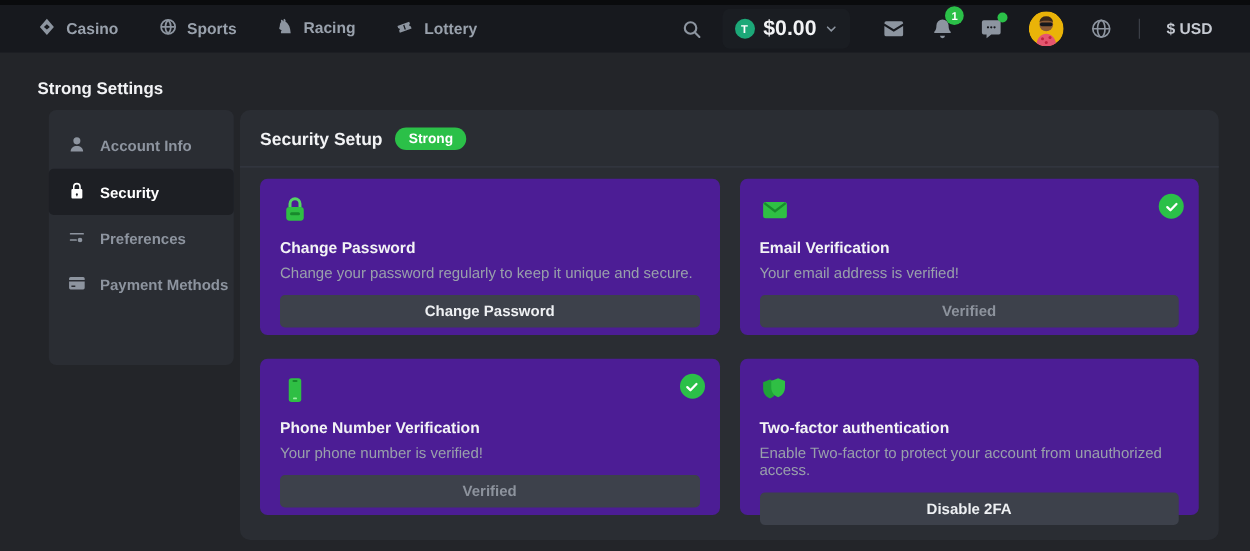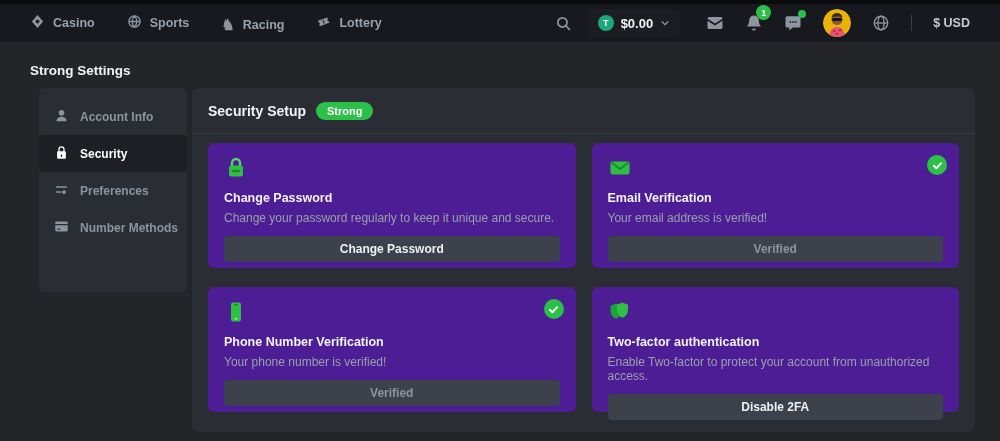--- a/index.html
+++ b/index.html
@@ -8,33 +8,33 @@
     position:relative; width:1000px; height:441px; overflow:hidden;
     background:#232529; font-family:"Liberation Sans", sans-serif;
     -webkit-font-smoothing:antialiased;
   }
   
   .topstrip { position:absolute; top:0; left:0; right:0; height:4px; background:#0a0b0d; }
   .navbar {
     position:absolute; top:4px; left:0; right:0; height:38px; background:#17191e;
     display:flex; align-items:center; padding:0 30px;
   }
-  .nav-left { display:flex; align-items:flex-end; gap:32px; }
+  .nav-left { display:flex; align-items:flex-start; gap:32px; }
   .nav-item { display:flex; align-items:center; gap:8px; color:#99a1ac; font-size:12.5px; font-weight:600; cursor:pointer; }
   .nav-item svg, .nav-item .glyph { color:#8d95a0; }
   .glyph { font-size:15px; line-height:1; }
   .nav-right { margin-left:auto; display:flex; align-items:center; }
   .search-btn { color:#8d95a0; display:flex; cursor:pointer; }
   .balance-pill {
     margin-left:16px; display:flex; align-items:center; gap:7px; background:#1a1d22;
     border-radius:6px; padding:6px 10px; cursor:pointer;
   }
   .coin { width:16px; height:16px; border-radius:50%; background:#1ca878; color:#fff;
     font-size:9px; font-weight:bold; display:flex; align-items:center; justify-content:center; }
-  .balance-amount { color:#f2f3f5; font-size:13px; font-weight:bold; }
+  .balance-amount { color:#f2f3f5; font-size:17px; font-weight:bold; }
   .chev { color:#8d95a0; display:flex; }
   .deposit-btn {
     margin-left:10px; height:30px; padding:0 15px; border-radius:6px;
     background:linear-gradient(90deg,#7b4fef 0%, #8257f3 60%, #9d7bf7 100%);
     display:flex; align-items:center; gap:8px; color:#fff; font-size:13px; font-weight:bold; cursor:pointer;
   }
   .icon-cluster { margin-left:26px; display:flex; align-items:center; gap:21px; }
   .icon-btn { position:relative; color:#8d95a0; display:flex; cursor:pointer; }
   .noti-badge {
     position:absolute; top:-9px; right:-8px; min-width:15px; height:15px; padding:0 4px;
@@ -229,21 +229,21 @@
           </svg>
       </span>
       <span>Preferences</span>
     </div>
     <div class="side-item">
       <span>
         <svg width="15" height="15" viewBox="0 0 24 24" fill="currentColor">
             <path d="M2 6a2 2 0 0 1 2-2h16a2 2 0 0 1 2 2v2H2V6Zm0 4h20v8a2 2 0 0 1-2 2H4a2 2 0 0 1-2-2v-8Zm3 5h5v2H5v-2Z" fill-rule="evenodd"></path>
           </svg>
       </span>
-      <span>Number Methods</span>
+      <span>Payment Methods</span>
     </div>
   </div>
 
   <div class="main-panel">
     <div class="main-header">
       <span class="main-title">Security Setup</span>
       <span class="strength-badge">Strong</span>
     </div>
     <div class="main-divider"></div>
 

